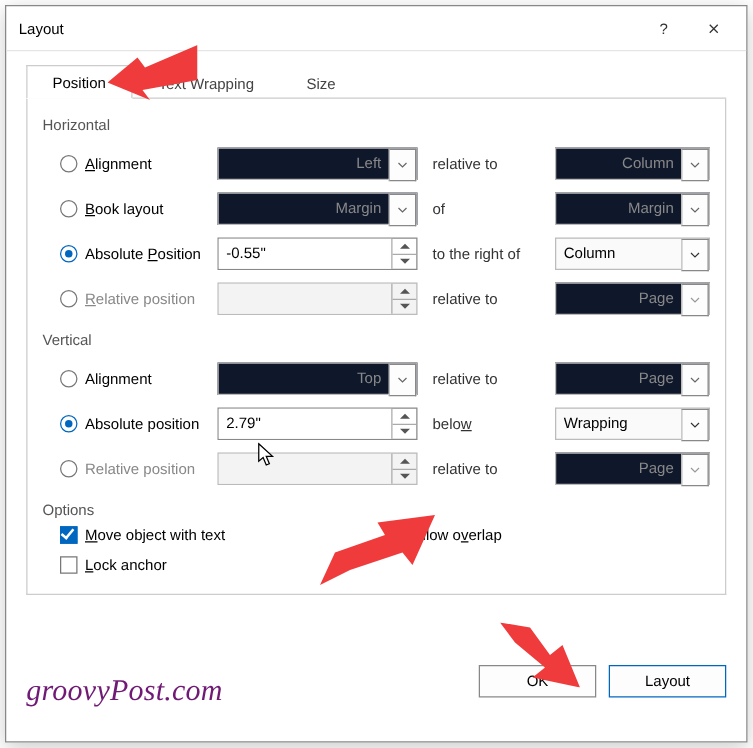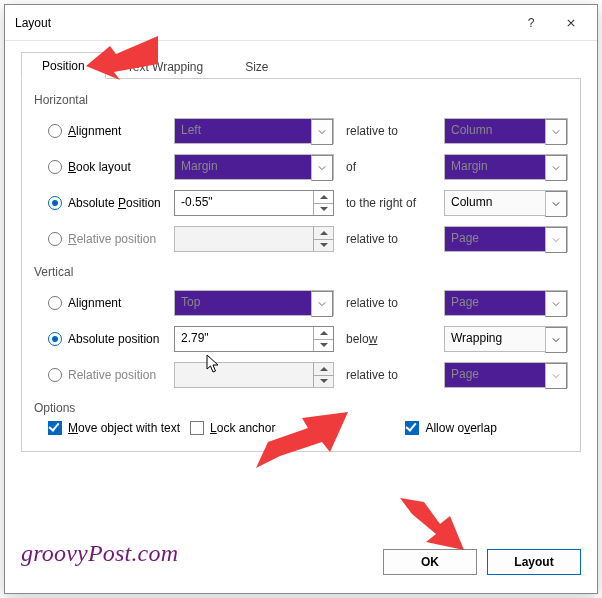--- a/index.html
+++ b/index.html
@@ -23,47 +23,47 @@
   
   .radio { width: 14px; height: 14px; border: 1px solid #777; border-radius: 50%; display: inline-flex; align-items: center; justify-content: center; background: #fff; }
   .radio.checked { border-color: #0067c0; }
   .radio .dot { width: 6px; height: 6px; border-radius: 50%; background: #0067c0; display: none; }
   .radio.checked .dot { display: block; }
   .radio-label { color: #000; }
   .radio-label.dis { color: #888; }
   .ul { text-decoration: underline; }
   
   .combo { display: flex; height: 26px; border: 1px solid #bbb; background: #fafafa; }
-  .combo.dis { color: #888; background: #4c1d95; }
+  .combo.dis { color: #888; background: #0f172a; text-align: right; }
   .combo .val { flex: 1; padding: 4px 6px; white-space: nowrap; overflow: hidden; }
   .combo .btn { width: 22px; border-left: 1px solid #bbb; display: flex; align-items: center; justify-content: center; }
   .chev { width: 8px; height: 8px; }
   
   .spin { display: flex; height: 26px; border: 1px solid #888; }
   .spin.dis { border-color: #bbb; color: #888; background: #f3f3f3; }
   .spin .val { flex: 1; padding: 4px 6px; background: #fff; }
   .spin.dis .val { background: #f3f3f3; }
   .spin .btns { width: 20px; border-left: 1px solid #aaa; display: flex; flex-direction: column; }
   .spin .sbtn { flex: 1; display: flex; align-items: center; justify-content: center; }
   .spin .sbtn:first-child { border-bottom: 1px solid #aaa; }
   .tri { width: 0; height: 0; border-left: 4px solid transparent; border-right: 4px solid transparent; }
   .tri.up   { border-bottom: 4px solid #555; }
   .tri.down { border-top: 4px solid #555; }
   
   .opts { display: flex; gap: 60px; padding-left: 14px; margin-top: 4px; }
-  .opt-col { display: flex; flex-direction: row; gap: 10px; }
+  .opt-col { display: flex; flex-direction: column; gap: 10px; }
   .check-row { display: flex; align-items: center; gap: 6px; }
   .chk { width: 14px; height: 14px; border: 1px solid #777; background: #fff; position: relative; }
   .chk.checked { background: #0067c0; border-color: #0067c0; }
   .chk.checked::after { content: ""; position: absolute; left: 2px; top: -1px; width: 4px; height: 8px; border: solid #fff; border-width: 0 2px 2px 0; transform: rotate(40deg); }
   .chk.dis { background: #ddd; border-color: #aaa; }
   .chk.dis.checked { background: #aaa; }
   .opt-label.dis { color: #999; }
   
-  .footer { position: absolute; right: 16px; bottom: 18px; display: flex; gap: 10px; font-weight: bold; }
+  .footer { position: absolute; right: 16px; bottom: 35px; display: flex; gap: 10px; }
   .btn { width: 94px; height: 26px; border: 1px solid #888; background: #fdfdfd; text-align: center; line-height: 24px; cursor: pointer; }
   .btn.focus { border-color: #0067c0; }
   
   .wm { position: absolute; left: 16px; bottom: 26px; color: #701a75; font-size: 24px; font-style: italic; font-family: Georgia, serif; letter-spacing: 0.2px; }
   
   .arrow { position: absolute; pointer-events: none; }
   .cursor { position: absolute; width: 14px; height: 20px; pointer-events: none; }
 </style>
 </head>
 <body>

